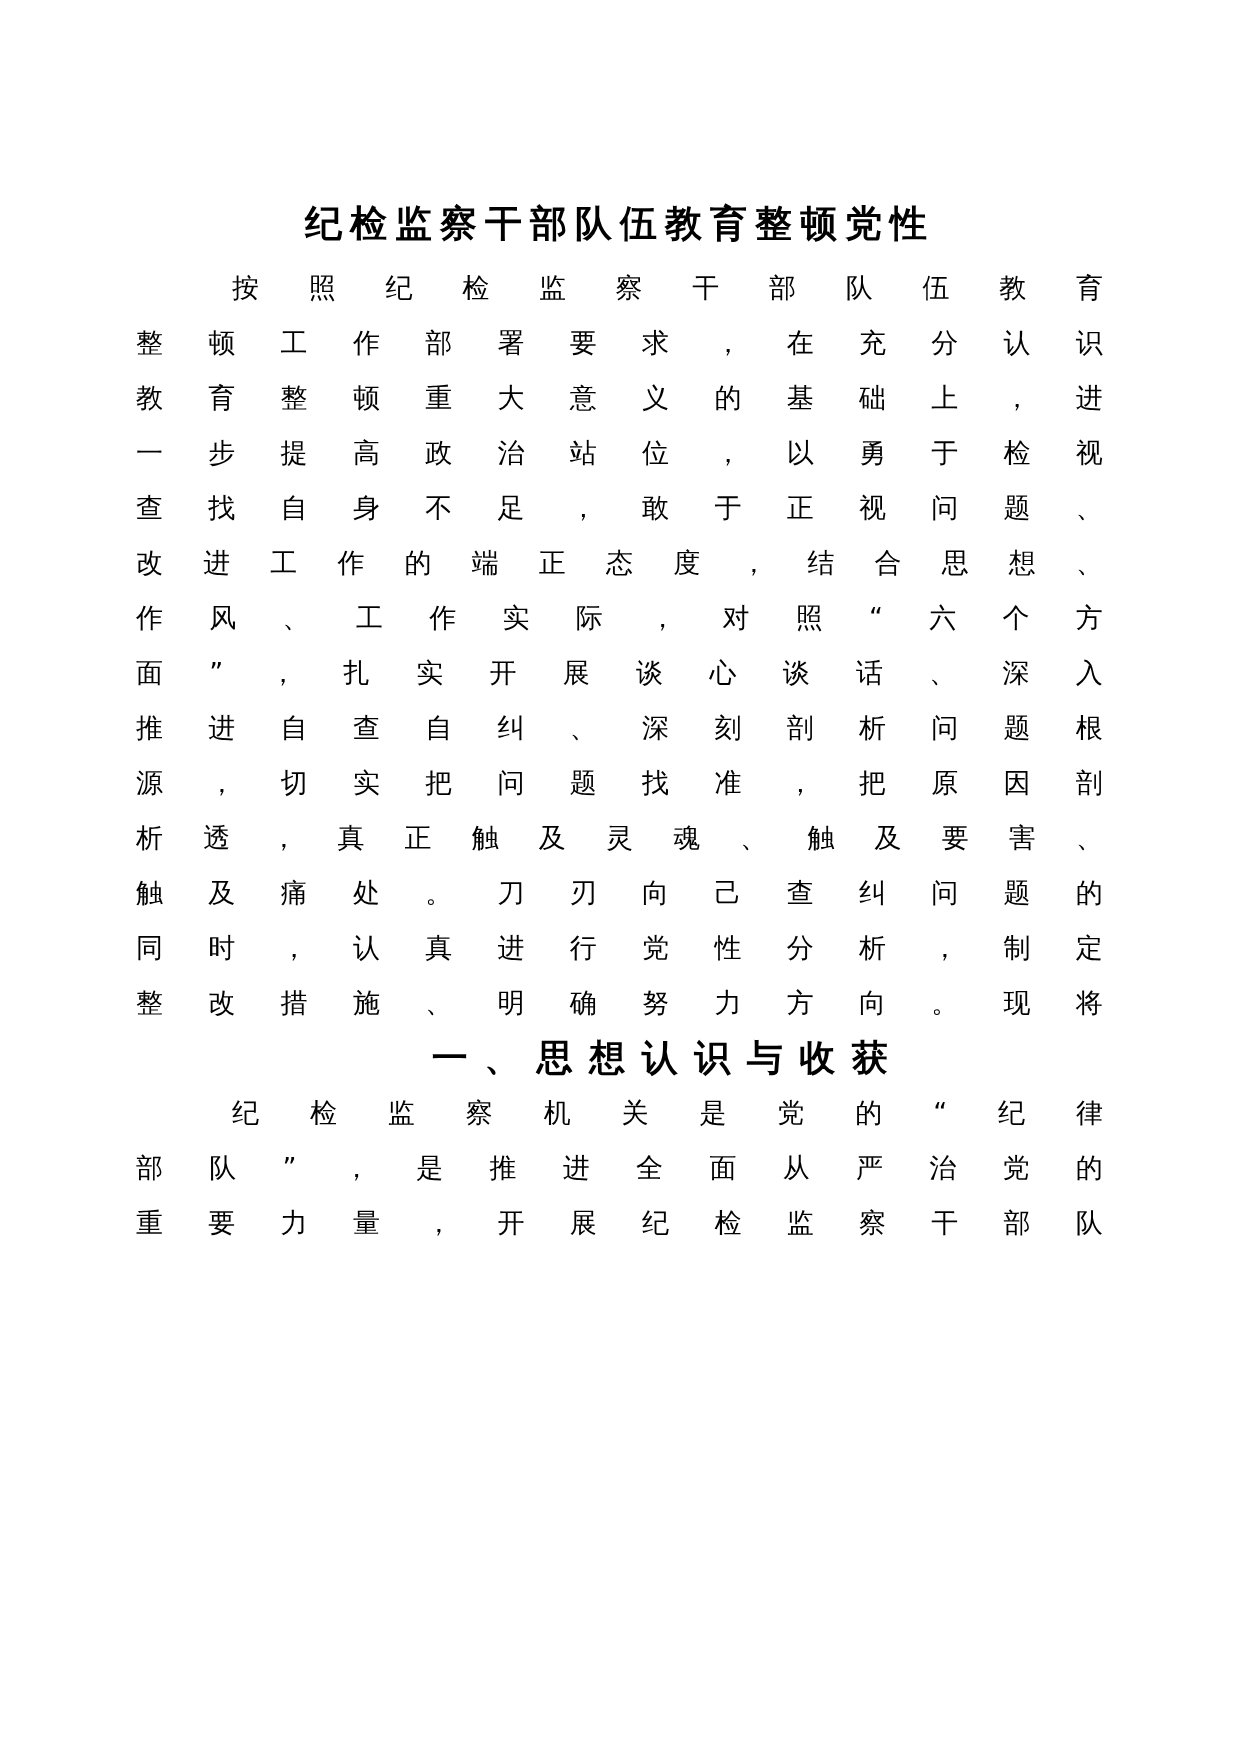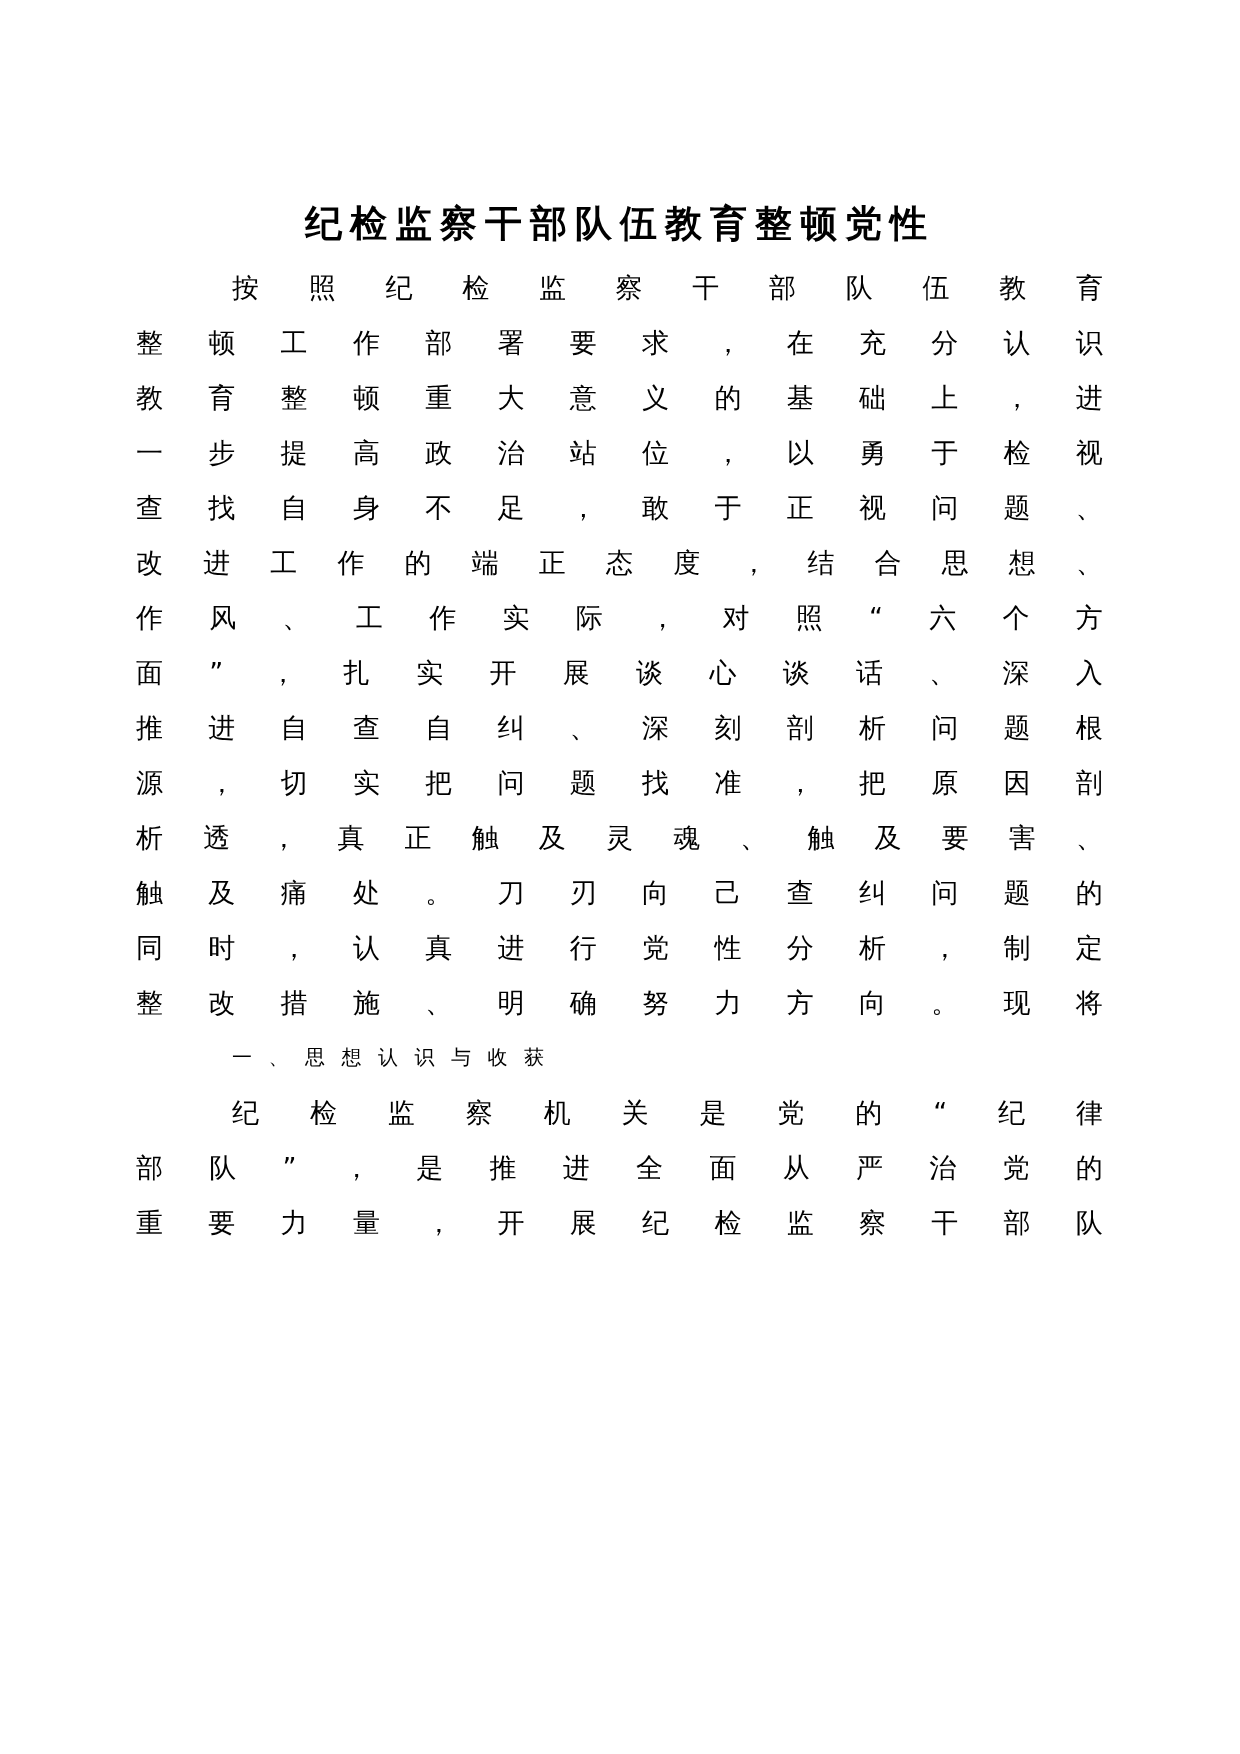--- a/index.html
+++ b/index.html
@@ -74,28 +74,29 @@
     display: inline-block;
   }
   .para .ln.last {
     display: block;
   }
   .para .ln.last > span {
     letter-spacing: 16.5px;
   }
 
   .section-heading {
-    font-size: 20px;
-    font-weight: normal;
+    font-size: 36px;
+    font-weight: bold;
     line-height: 55px;
     height: 55px;
     color: #000000;
     margin: 0;
     white-space: nowrap;
     padding-left: 96px;
+    text-align: center;
   }
   .section-heading > span {
     letter-spacing: 16.5px;
   }
 
   .ln-indent-2 {
     padding-left: 96px;
   }
 </style>
 </head>

